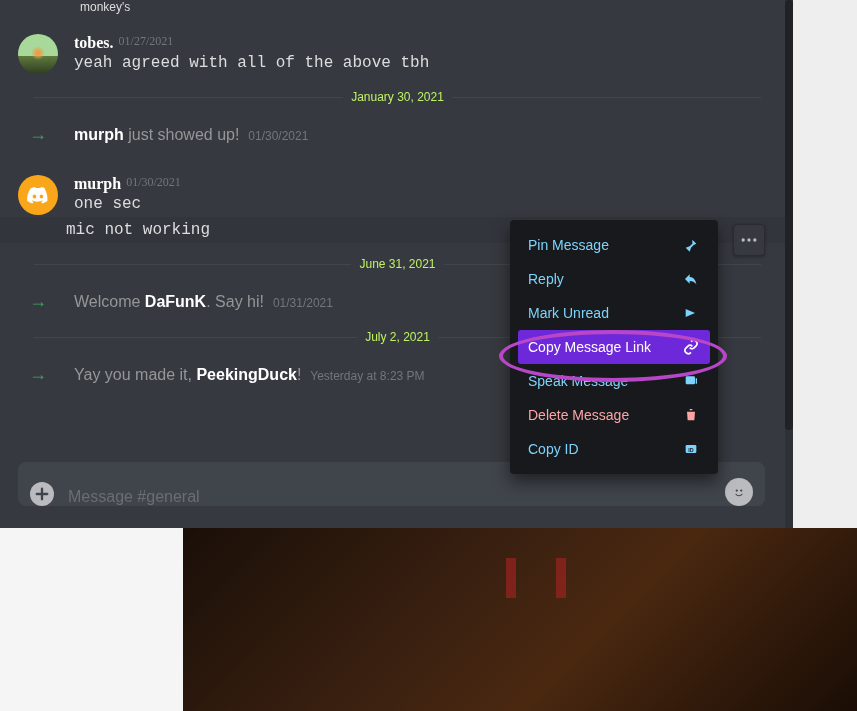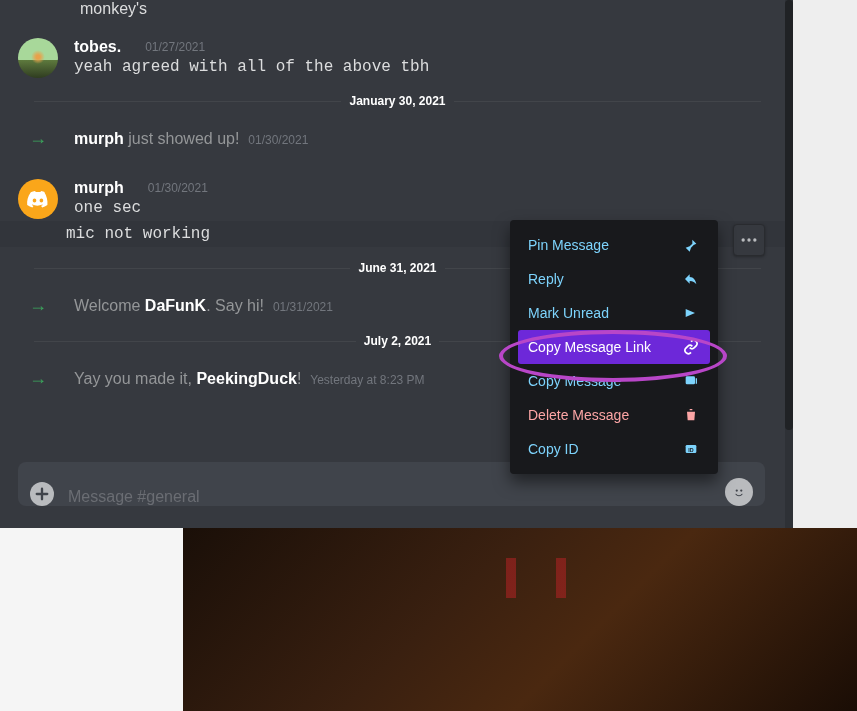--- a/index.html
+++ b/index.html
@@ -34,21 +34,21 @@
     border-radius: 4px;
     background: #202225;
     top: 0;
     height: 430px;
   }
   .messages {
     padding: 0 16px 0 18px;
   }
   .msg-top-cut {
     margin-left: 62px;
-    font-size: 16px;
+    font-size: 12px;
     color: #dcddde;
     padding-top: 0;
   }
   .message {
     display: flex;
     padding: 8px 0 2px 0;
     margin-top: 12px;
   }
   .avatar {
     width: 40px;
@@ -74,22 +74,23 @@
     height: 14px;
     border-radius: 50%;
     background: radial-gradient(circle, #e8a14a 20%, rgba(232,161,74,0) 70%);
     left: 50%;
     top: 48%;
     transform: translate(-50%, -50%);
   }
   .msg-body { flex: 1; }
   .msg-header {
     display: flex;
-    align-items: center;
-    gap: 24px;
+    align-items: flex-start;
+    gap: 5px;
+    font-family: Liberation Serif, serif;
   }
   .username {
     font-weight: 600;
     font-size: 16px;
     color: #fff;
   }
   .timestamp {
     font-size: 12px;
     color: #72767d;
   }
@@ -104,22 +105,22 @@
     align-items: center;
     margin: 14px 16px 0 16px;
   }
   .divider-line {
     flex: 1;
     height: 1px;
     background: #42454a;
   }
   .divider-label {
     font-size: 12px;
-    font-weight: 700;
-    color: #ffffff;
+    font-weight: 400;
+    color: #bef264;
     padding: 0 8px;
   }
   .system-msg {
     display: flex;
     align-items: center;
     padding: 8px 0 4px 0;
     margin-top: 12px;
   }
   .system-icon {
     width: 40px;
@@ -430,21 +431,21 @@
     <div class="menu-item selected">
       <span>Copy Message Link</span>
       <span class="menu-icon">
           <svg width="16" height="16" viewBox="0 0 24 24" fill="none" stroke="currentColor" stroke-width="2.5">
             <path d="M10 13a5 5 0 0 0 7 0l3-3a5 5 0 0 0-7-7l-1 1"></path>
             <path d="M14 11a5 5 0 0 0-7 0l-3 3a5 5 0 0 0 7 7l1-1"></path>
           </svg>
         </span>
     </div>
     <div class="menu-item">
-      <span>Copy Message</span>
+      <span>Speak Message</span>
       <span class="menu-icon">
           <svg width="16" height="16" viewBox="0 0 24 24" fill="currentColor">
             <rect x="4" y="5" width="14" height="12" rx="2"></rect>
             <path d="M20 8v8" stroke="currentColor" stroke-width="2"></path>
           </svg>
         </span>
     </div>
     <div class="menu-item danger">
       <span>Delete Message</span>
       <span class="menu-icon">

